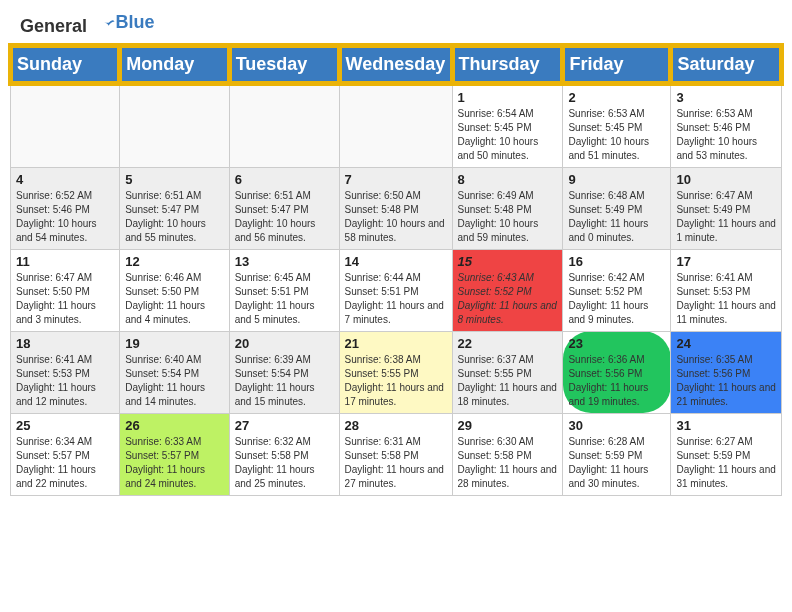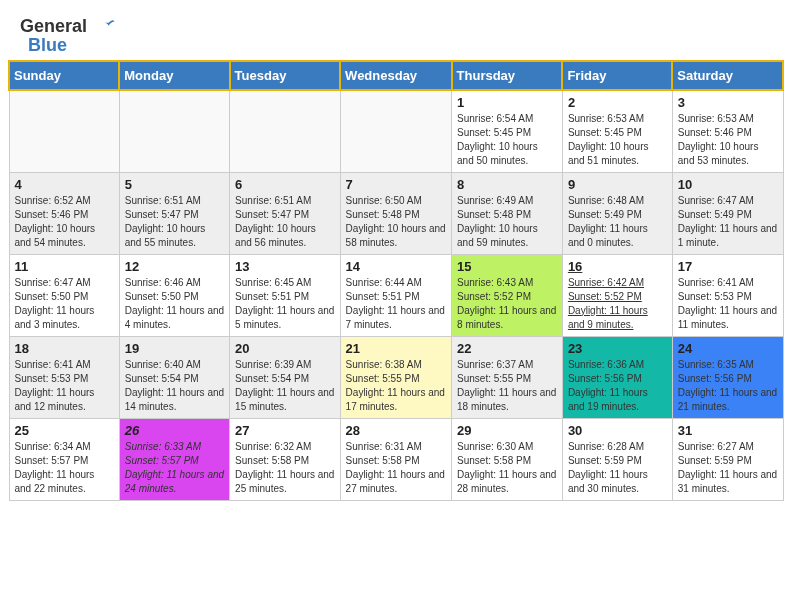--- a/index.html
+++ b/index.html
@@ -1,31 +1,31 @@
 <!DOCTYPE html>
 <html><head>
   <meta charset="utf-8">
   <style>
     * { box-sizing: border-box; margin: 0; padding: 0; }
     body { font-family: Arial, sans-serif; background: #fff; width: 792px; min-height: 612px; }
     .header { padding: 16px 20px 4px 20px; display: flex; align-items: flex-start; justify-content: space-between; }
-    .logo { display: flex; flex-direction: column; align-items: flex-start; }
+    .logo { display: flex; flex-direction: row; align-items: flex-start; }
     .logo-bird { width: 22px; height: 22px; }
     .logo-row { display: flex; align-items: center; gap: 4px; }
     .title-block { text-align: right; }
     .title-month { font-size: 38px; font-weight: 300; color: #222; }
     .title-location { font-size: 16px; color: #444; margin-top: 2px; }
     .calendar { width: 100%; border-collapse: collapse; margin: 0; }
     .calendar thead th {
       background: #3a7bbf;
       color: #fff;
-      font-size: 13px;
+      font-size: 18px;
       font-weight: bold;
       padding: 6px 4px;
-      border: 2px solid #eab308;
+      border: 5px solid #eab308;
       text-align: left;
     }
     .calendar tbody td {
       border: 1px solid #ccc;
       vertical-align: top;
       padding: 4px 5px;
       font-size: 11px;
       color: #333;
       width: 113px;
       min-height: 80px;
@@ -49,21 +49,21 @@
 <div class="header">
   <div class="logo">
     <div class="logo-row">
       <div>
         <span style="font-size:18px;font-weight:bold;color:#333;">General</span>
         <svg class="logo-bird" viewBox="0 0 30 30" style="display:inline-block;vertical-align:middle;margin-left:2px;">
           <path d="M20 8 Q25 2 28 6 Q22 7 20 12 Q18 7 12 8 Q16 8 20 8Z" fill="#3a7bbf"></path>
         </svg>
       </div>
     </div>
-    <div style="font-size:18px;font-weight:bold;color:#3a7bbf;margin-top:-4px;margin-left:8px;">Blue</div>
+    <div style="font-size:18px;font-weight:bold;color:#3a7bbf;margin-top:-4px;margin-left:0;">Blue</div>
   </div>
   <div class="title-block">
     <div class="title-month"></div>
     <div class="title-location"></div>
   </div>
 </div>
 
 <div class="wrapper">
   <table class="calendar">
     <thead>
@@ -178,28 +178,28 @@
 Daylight: 11 hours
 and 5 minutes.</div>
           </td>
           <td style="background: rgb(255, 255, 255);">
             <span class="day-num">14</span>
             <div class="day-detail">Sunrise: 6:44 AM
 Sunset: 5:51 PM
 Daylight: 11 hours
 and 7 minutes.</div>
           </td>
-          <td style="background: #bef264;">
+          <td style="background: #ef4444; font-style: italic;">
             <span class="day-num">15</span>
             <div class="day-detail">Sunrise: 6:43 AM
 Sunset: 5:52 PM
 Daylight: 11 hours
 and 8 minutes.</div>
           </td>
-          <td style="background: rgb(255, 255, 255); text-decoration: underline;">
+          <td style="background: rgb(255, 255, 255);">
             <span class="day-num">16</span>
             <div class="day-detail">Sunrise: 6:42 AM
 Sunset: 5:52 PM
 Daylight: 11 hours
 and 9 minutes.</div>
           </td>
           <td style="background: rgb(255, 255, 255);">
             <span class="day-num">17</span>
             <div class="day-detail">Sunrise: 6:41 AM
 Sunset: 5:53 PM
@@ -236,21 +236,21 @@
 Daylight: 11 hours
 and 17 minutes.</div>
           </td>
           <td style="background: rgb(238, 238, 238);">
             <span class="day-num">22</span>
             <div class="day-detail">Sunrise: 6:37 AM
 Sunset: 5:55 PM
 Daylight: 11 hours
 and 18 minutes.</div>
           </td>
-          <td style="background: #14b8a6;">
+          <td style="background: #22c55e; border-radius: 28px;">
             <span class="day-num">23</span>
             <div class="day-detail">Sunrise: 6:36 AM
 Sunset: 5:56 PM
 Daylight: 11 hours
 and 19 minutes.</div>
           </td>
           <td style="background: #3b82f6;">
             <span class="day-num">24</span>
             <div class="day-detail">Sunrise: 6:35 AM
 Sunset: 5:56 PM
@@ -259,21 +259,21 @@
           </td>
         </tr>
         <tr>
           <td style="background: rgb(255, 255, 255); margin-left: 32px;">
             <span class="day-num">25</span>
             <div class="day-detail">Sunrise: 6:34 AM
 Sunset: 5:57 PM
 Daylight: 11 hours
 and 22 minutes.</div>
           </td>
-          <td style="background: #d946ef; font-style: italic;">
+          <td style="background: #bef264;">
             <span class="day-num">26</span>
             <div class="day-detail">Sunrise: 6:33 AM
 Sunset: 5:57 PM
 Daylight: 11 hours
 and 24 minutes.</div>
           </td>
           <td style="background: rgb(255, 255, 255);">
             <span class="day-num">27</span>
             <div class="day-detail">Sunrise: 6:32 AM
 Sunset: 5:58 PM

